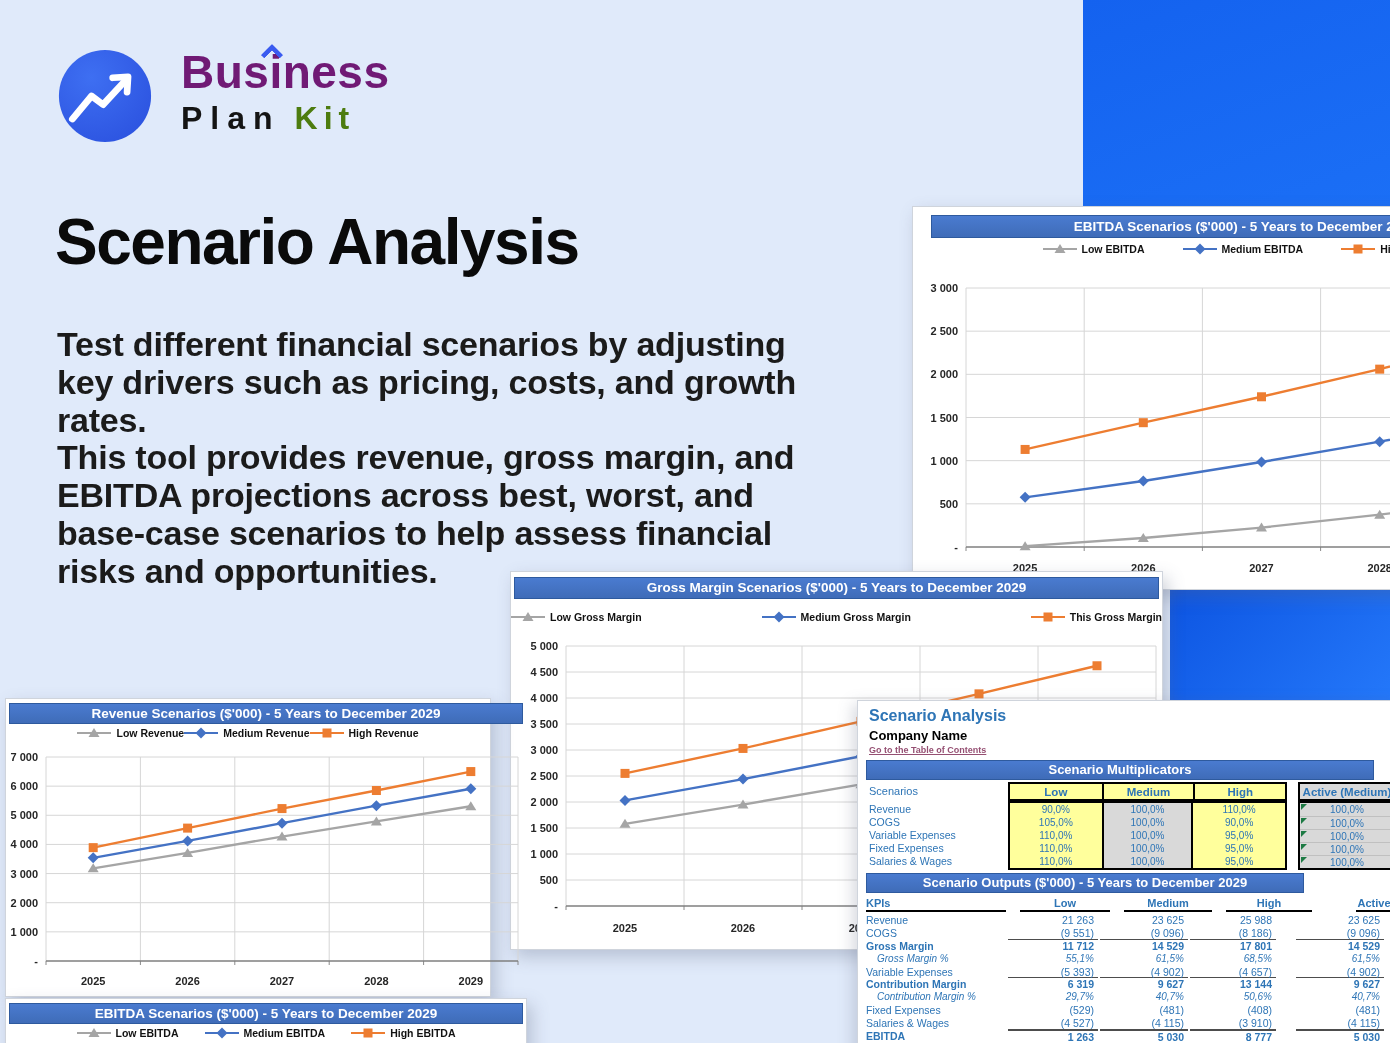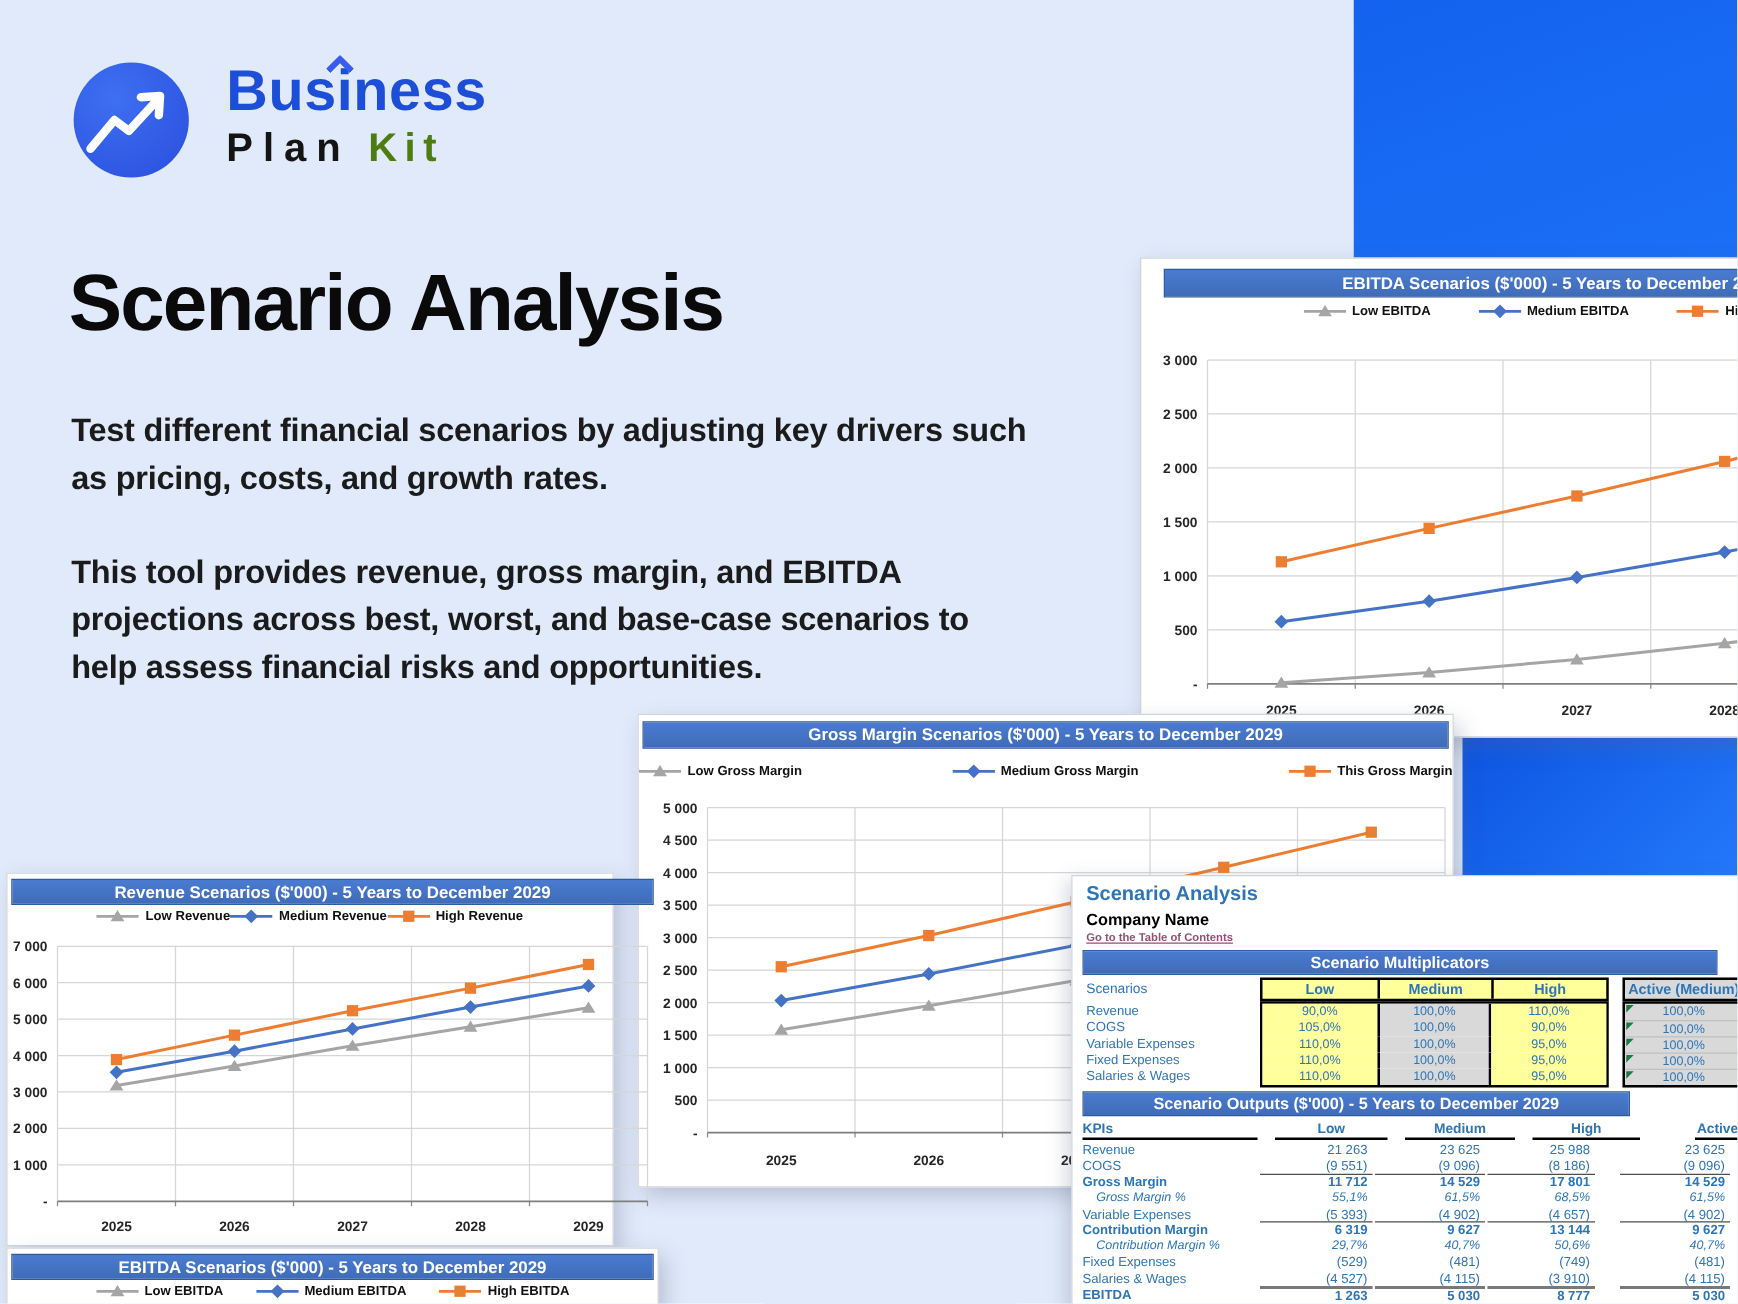--- a/index.html
+++ b/index.html
@@ -6,30 +6,30 @@
   .stage{position:relative;width:1390px;height:1043px;overflow:hidden;background:#e0eafa;
          font-family:"Liberation Sans","DejaVu Sans",sans-serif;}
   
   .decor{position:absolute;}
   .decor-tr{left:1083px;top:0;width:307px;height:208px;background:linear-gradient(160deg,#1462ef,#1b6ff6);}
   .decor-mr{left:1170px;top:590px;width:220px;height:113px;background:linear-gradient(135deg,#0d55e2,#2478fa);}
   
   .logo{position:absolute;left:57px;top:48px;display:flex;align-items:flex-start;}
   .logo-circle{width:96px;height:96px;}
   .wordmark{margin-left:28px;position:relative;}
-  .wm-1{font-size:46px;font-weight:bold;color:#1d4ed8;letter-spacing:0.5px;line-height:48px;position:relative;}
+  .wm-1{font-size:46px;font-weight:bold;color:#701a75;letter-spacing:0.5px;line-height:48px;position:relative;}
   .caret{position:absolute;left:81px;top:-5px;width:20px;height:18px;}
   .caret::before{content:"";position:absolute;left:2px;top:4px;width:11px;height:11px;
     border-left:5px solid #3a5bf0;border-top:5px solid #3a5bf0;transform:rotate(45deg);border-radius:1px;}
   .wm-2{font-size:32px;font-weight:bold;color:#141414;letter-spacing:8px;margin-top:4px;}
   .wm-kit{color:#4d7c0f;margin-left:14px;letter-spacing:6px;}
   
   .hero-title{position:absolute;left:55px;top:205px;margin:0;font-size:64px;font-weight:bold;
     color:#0a0a0a;letter-spacing:-1.5px;}
-  .hero-p{position:absolute;left:57px;margin:0;width:770px;font-size:26px;font-weight:bold;
+  .hero-p{position:absolute;left:57px;margin:0;width:770px;font-size:34px;font-weight:bold;
     color:#1b1b1b;line-height:38px;letter-spacing:-0.2px;}
   .p1{top:325px;}
   .p2{top:438px;}
   
   .panel{position:absolute;background:#fff;border:1px solid #cfd4dc;box-sizing:border-box;
     box-shadow:5px 7px 16px rgba(90,100,125,.30);}
   #chart-ebitda {left:912px;top:206px;width:664px;height:384px;}
   #chart-gross  {left:510px;top:571px;width:653px;height:379px;}
   #chart-revenue{left:5px;top:698px;width:486px;height:299px;}
   #chart-ebitda2{left:5px;top:998px;width:522px;height:299px;}
@@ -480,21 +480,21 @@
         <div class="ov b">9 627</div>
         <div class="ol i">Contribution Margin %</div>
         <div class="ov i">29,7%</div>
         <div class="ov i">40,7%</div>
         <div class="ov i">50,6%</div>
         <div></div>
         <div class="ov i">40,7%</div>
         <div class="ol">Fixed Expenses</div>
         <div class="ov">(529)</div>
         <div class="ov">(481)</div>
-        <div class="ov">(749)</div>
+        <div class="ov">(408)</div>
         <div></div>
         <div class="ov">(481)</div>
         <div class="ol">Salaries &amp; Wages</div>
         <div class="ov rb">(4 527)</div>
         <div class="ov rb">(4 115)</div>
         <div class="ov rb">(3 910)</div>
         <div></div>
         <div class="ov rb">(4 115)</div>
         <div class="ol b">EBITDA</div>
         <div class="ov b rt">1 263</div>

